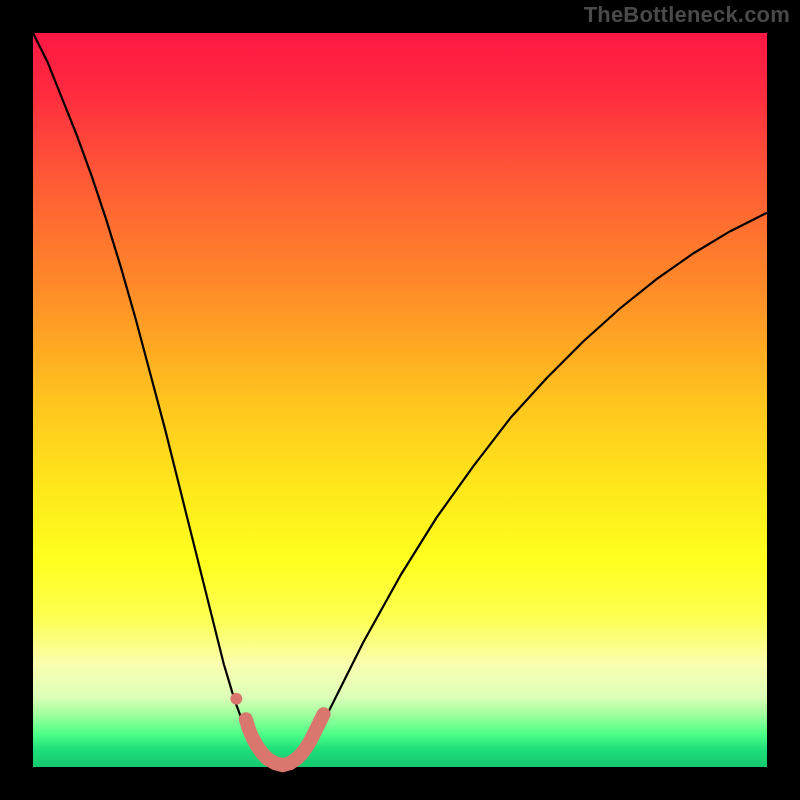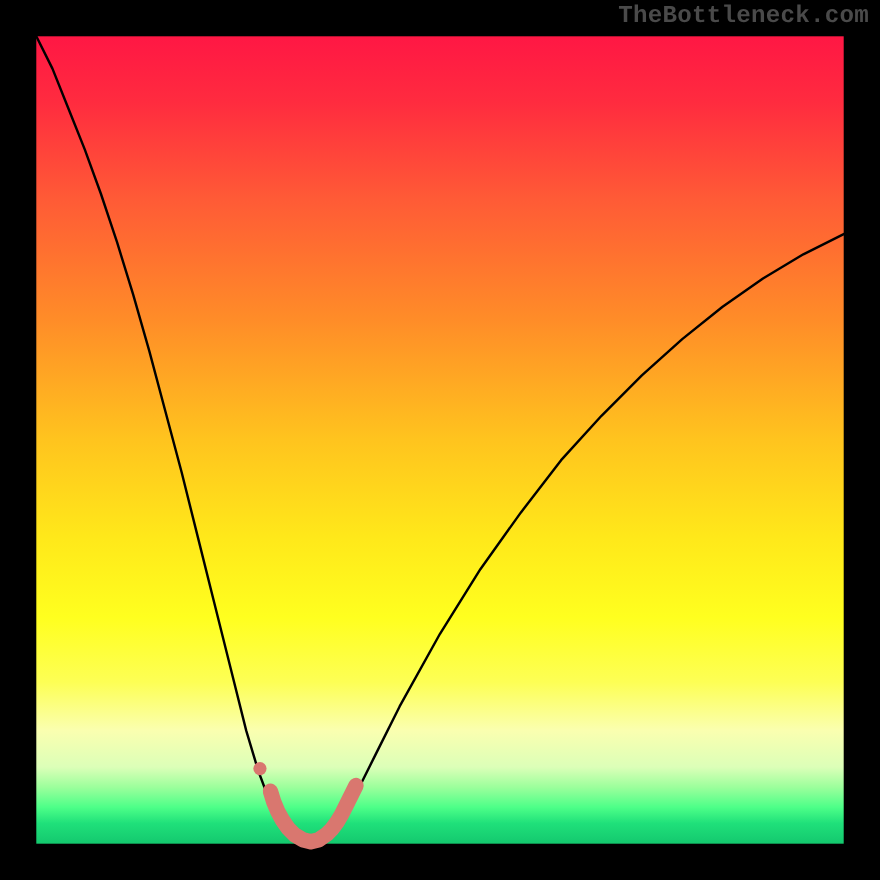--- a/index.html
+++ b/index.html
@@ -9,21 +9,20 @@
     height: 800px;
     background: #000;
     overflow: hidden;
     font-family: Arial, Helvetica, sans-serif;
   }
   .frame {
     position: relative;
     width: 800px;
     height: 800px;
     background: #000;
-    font-family: Liberation Mono, monospace;
   }
   .watermark {
     position: absolute;
     top: 2px;
     right: 10px;
     color: #4a4a4a;
     font-size: 22px;
     font-weight: 600;
     z-index: 10;
     letter-spacing: 0.2px;

